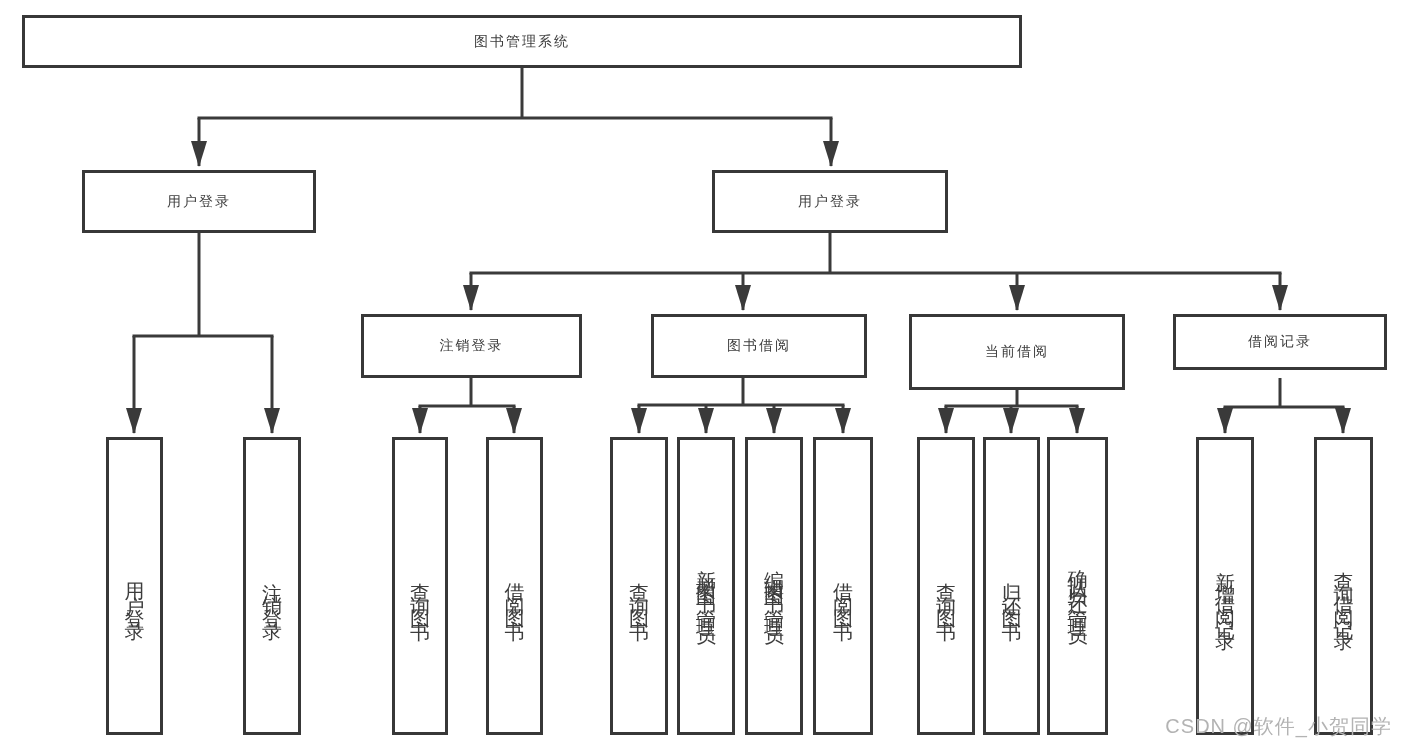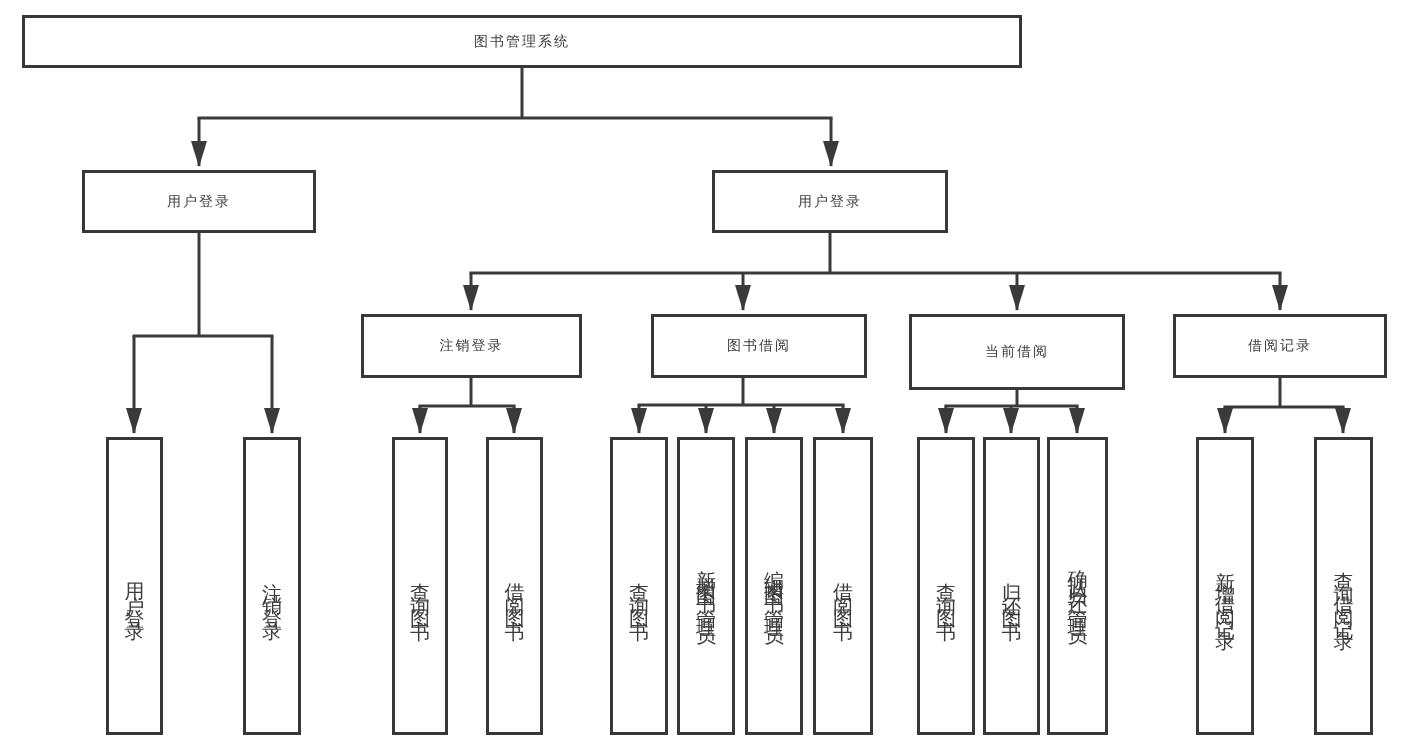--- a/index.html
+++ b/index.html
@@ -134,21 +134,21 @@
 
   <div class="node h" style="left:361px;top:314px;width:221px;height:64px">
     <span>注销登录</span>
   </div>
   <div class="node h" style="left:651px;top:314px;width:216px;height:64px">
     <span>图书借阅</span>
   </div>
   <div class="node h" style="left:909px;top:314px;width:216px;height:76px">
     <span>当前借阅</span>
   </div>
-  <div class="node h" style="left:1173px;top:314px;width:214px;height:64px">
+  <div class="node h" style="left:1173px;top:314px;width:214px;height:56px">
     <span>借阅记录</span>
   </div>
 
   <div class="node v" style="left:106px;top:437px;width:57px;height:298px">
     <span>用户登录</span>
   </div>
   <div class="node v" style="left:243px;top:437px;width:58px;height:298px">
     <span>注销登录</span>
   </div>
 
@@ -182,13 +182,14 @@
     <span>确认归还（管理员）</span>
   </div>
 
   <div class="node v mid" style="left:1196px;top:437px;width:58px;height:298px">
     <span>新增借阅记录</span>
   </div>
   <div class="node v mid" style="left:1314px;top:437px;width:59px;height:298px">
     <span>查询借阅记录</span>
   </div>
 
+  <div class="watermark">CSDN @软件_小贺同学</div>
 </div>
 
 </body></html>

